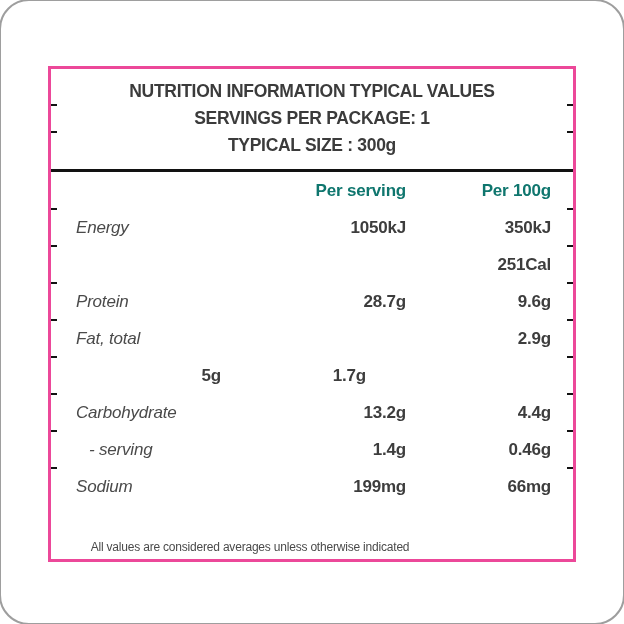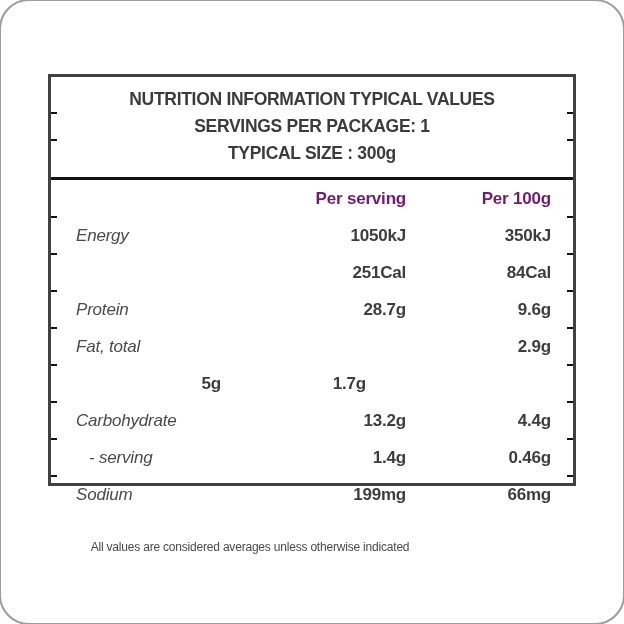--- a/index.html
+++ b/index.html
@@ -17,24 +17,24 @@
     position: absolute;
     inset: -1px;
     border: 2px solid #9e9e9e;
     border-radius: 30px;
     pointer-events: none;
   }
   
   .nip-box {
     position: absolute;
     left: 48px;
-    top: 74px;
+    top: 66px;
     width: 528px;
-    height: 412px;
-    border: 3px solid #404040;
+    height: 496px;
+    border: 3px solid #ec4899;
     box-sizing: border-box;
     background: #ffffff;
   }
   .nip-header {
     padding: 9px 0 10px 0;
     border-bottom: 3px solid #121212;
     text-align: center;
   }
   .nip-header-line {
     position: relative;
@@ -76,21 +76,21 @@
     color: #4a4a4a;
     font-style: italic;
   }
   .col-label.indent { padding-left: 13px; }
   .col-val {
     width: 145px;
     text-align: right;
     font-weight: 700;
     color: #3d3d3d;
   }
-  .nip-row.cols-header .col-val { color: #701a75; }
+  .nip-row.cols-header .col-val { color: #0f766e; }
   .nip-footnote {
     position: absolute;
     left: 0;
     top: 540px;
     width: 500px;
     text-align: center;
     font-size: 12px;
     font-weight: 400;
     color: #4a4a4a;
     letter-spacing: -0.2px;
@@ -119,21 +119,20 @@
 
     <div class="nip-row tick">
       <span class="col-label">Energy</span>
       <span class="col-val">1050kJ</span>
       <span class="col-val">350kJ</span>
     </div>
 
     <div class="nip-row tick">
       <span class="col-label"></span>
       <span class="col-val">251Cal</span>
-      <span class="col-val">84Cal</span>
     </div>
 
     <div class="nip-row tick">
       <span class="col-label">Protein</span>
       <span class="col-val">28.7g</span>
       <span class="col-val">9.6g</span>
     </div>
 
     <div class="nip-row tick">
       <span class="col-label">Fat, total</span>

